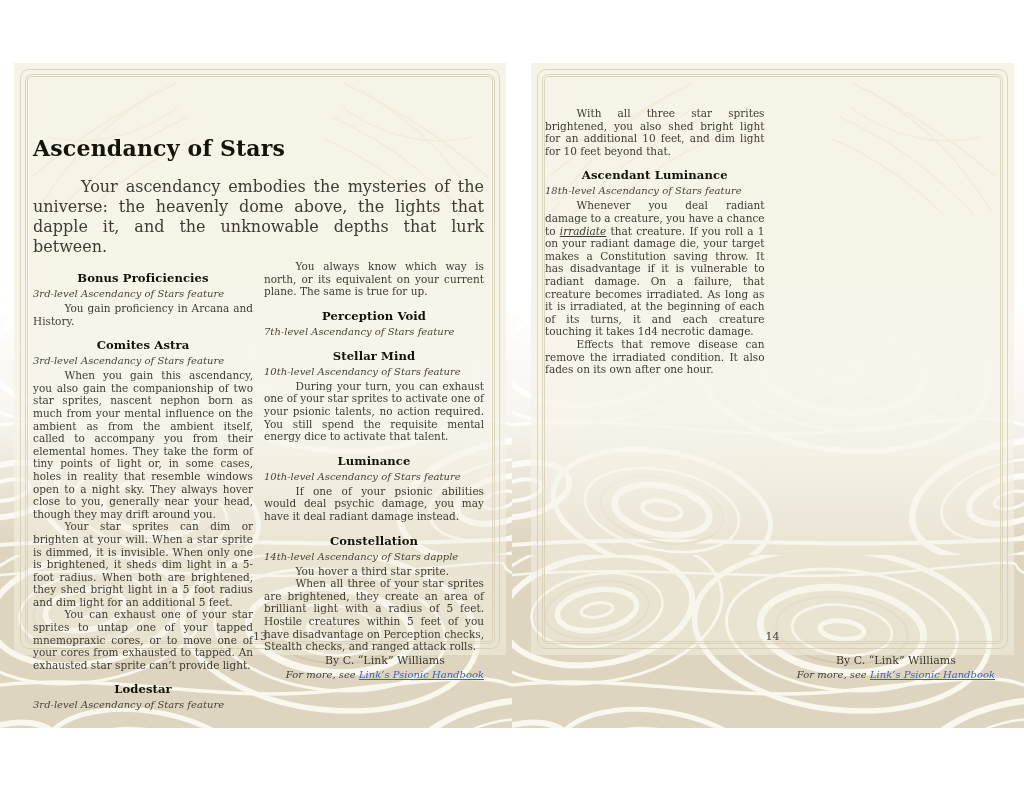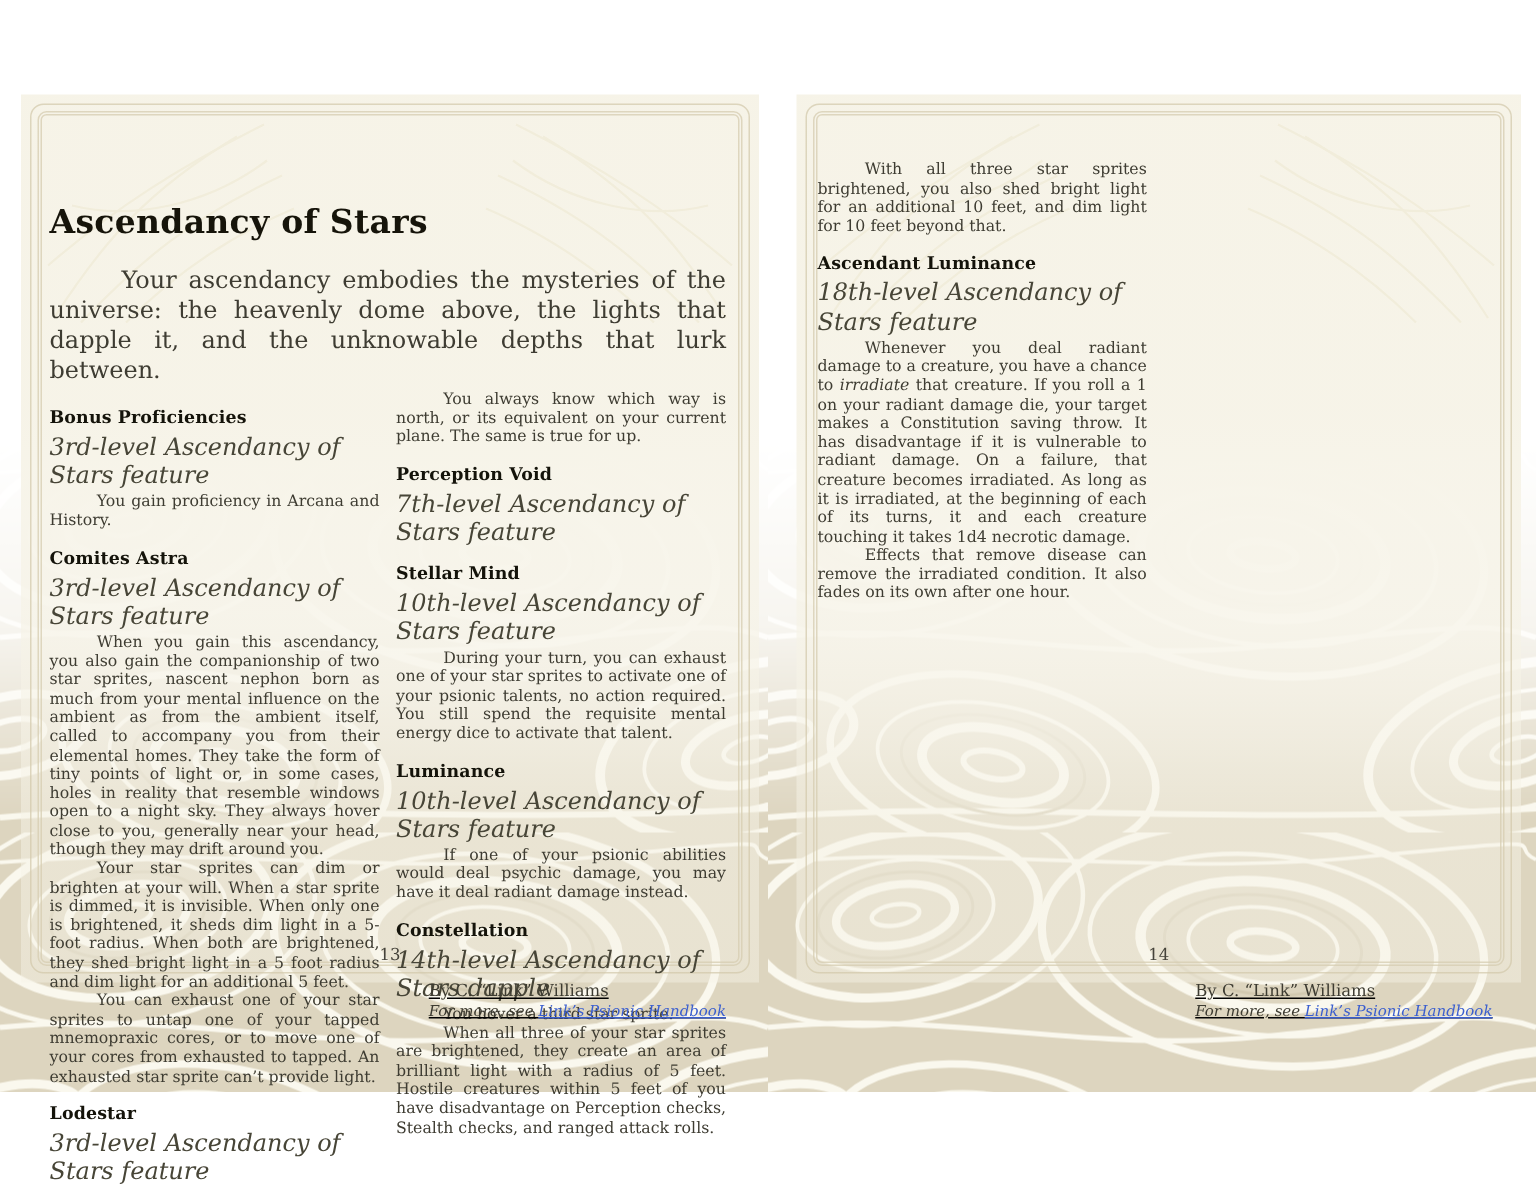--- a/index.html
+++ b/index.html
@@ -27,26 +27,26 @@
   .corner{position:absolute;pointer-events:none;opacity:.85;}
   .corner.tl{left:14px;top:14px;}
   .corner.tr{right:14px;top:14px;transform:scaleX(-1);}
   .content{position:relative;height:100%;box-sizing:border-box;}
   #page-13 .content{padding:72px 22px 0 19px;}
   #page-14 .content{padding:44px 19px 0 14px;}
   .page-title{font-size:22px;font-weight:bold;color:#16140a;margin:0 0 16px 0;letter-spacing:.2px;}
   .intro{font-size:16px;line-height:1.25;color:#3e3c32;text-align:justify;text-indent:3em;margin:0 0 3px 0;}
   .cols{display:flex;gap:11px;align-items:flex-start;}
   .col{flex:1;min-width:0;}
-  .sec-h{font-size:11.6px;font-weight:bold;color:#14130a;margin:11px 0 3px 0;letter-spacing:.1px;}
-  .feature{font-size:16px;font-style:italic;color:#474537;margin:0 0 2px 0;line-height:1.2;}
+  .sec-h{font-size:11.6px;font-weight:bold;color:#14130a;margin:11px 0 3px 0;letter-spacing:.1px;text-align:center;}
+  .feature{font-size:10px;font-style:italic;color:#474537;margin:0 0 2px 0;line-height:1.2;}
   .para{font-size:10.5px;line-height:1.2;color:#3e3c32;text-align:justify;text-indent:3em;margin:0;}
-  .para em{font-style:italic;}
+  .para em{font-style:italic;text-decoration:underline;}
   .pagenum{position:absolute;top:567px;left:0;right:0;text-align:center;font-size:11px;color:#45433a;}
-  .byline{position:absolute;top:592px;text-align:left;line-height:1.15;text-decoration:underline;}
+  .byline{position:absolute;top:592px;text-align:center;line-height:1.15;}
   #page-13 .byline{right:22px;}
   #page-14 .byline{right:19px;}
   .by-name{font-size:11px;color:#3d3b31;}
   .by-more{font-size:10px;font-style:italic;color:#3d3b31;margin-top:1px;}
   .handbook-link{color:#3a5ecf;text-decoration:underline;cursor:pointer;}
 </style>
 </head>
 <body>
 
 <div id="canvas">

